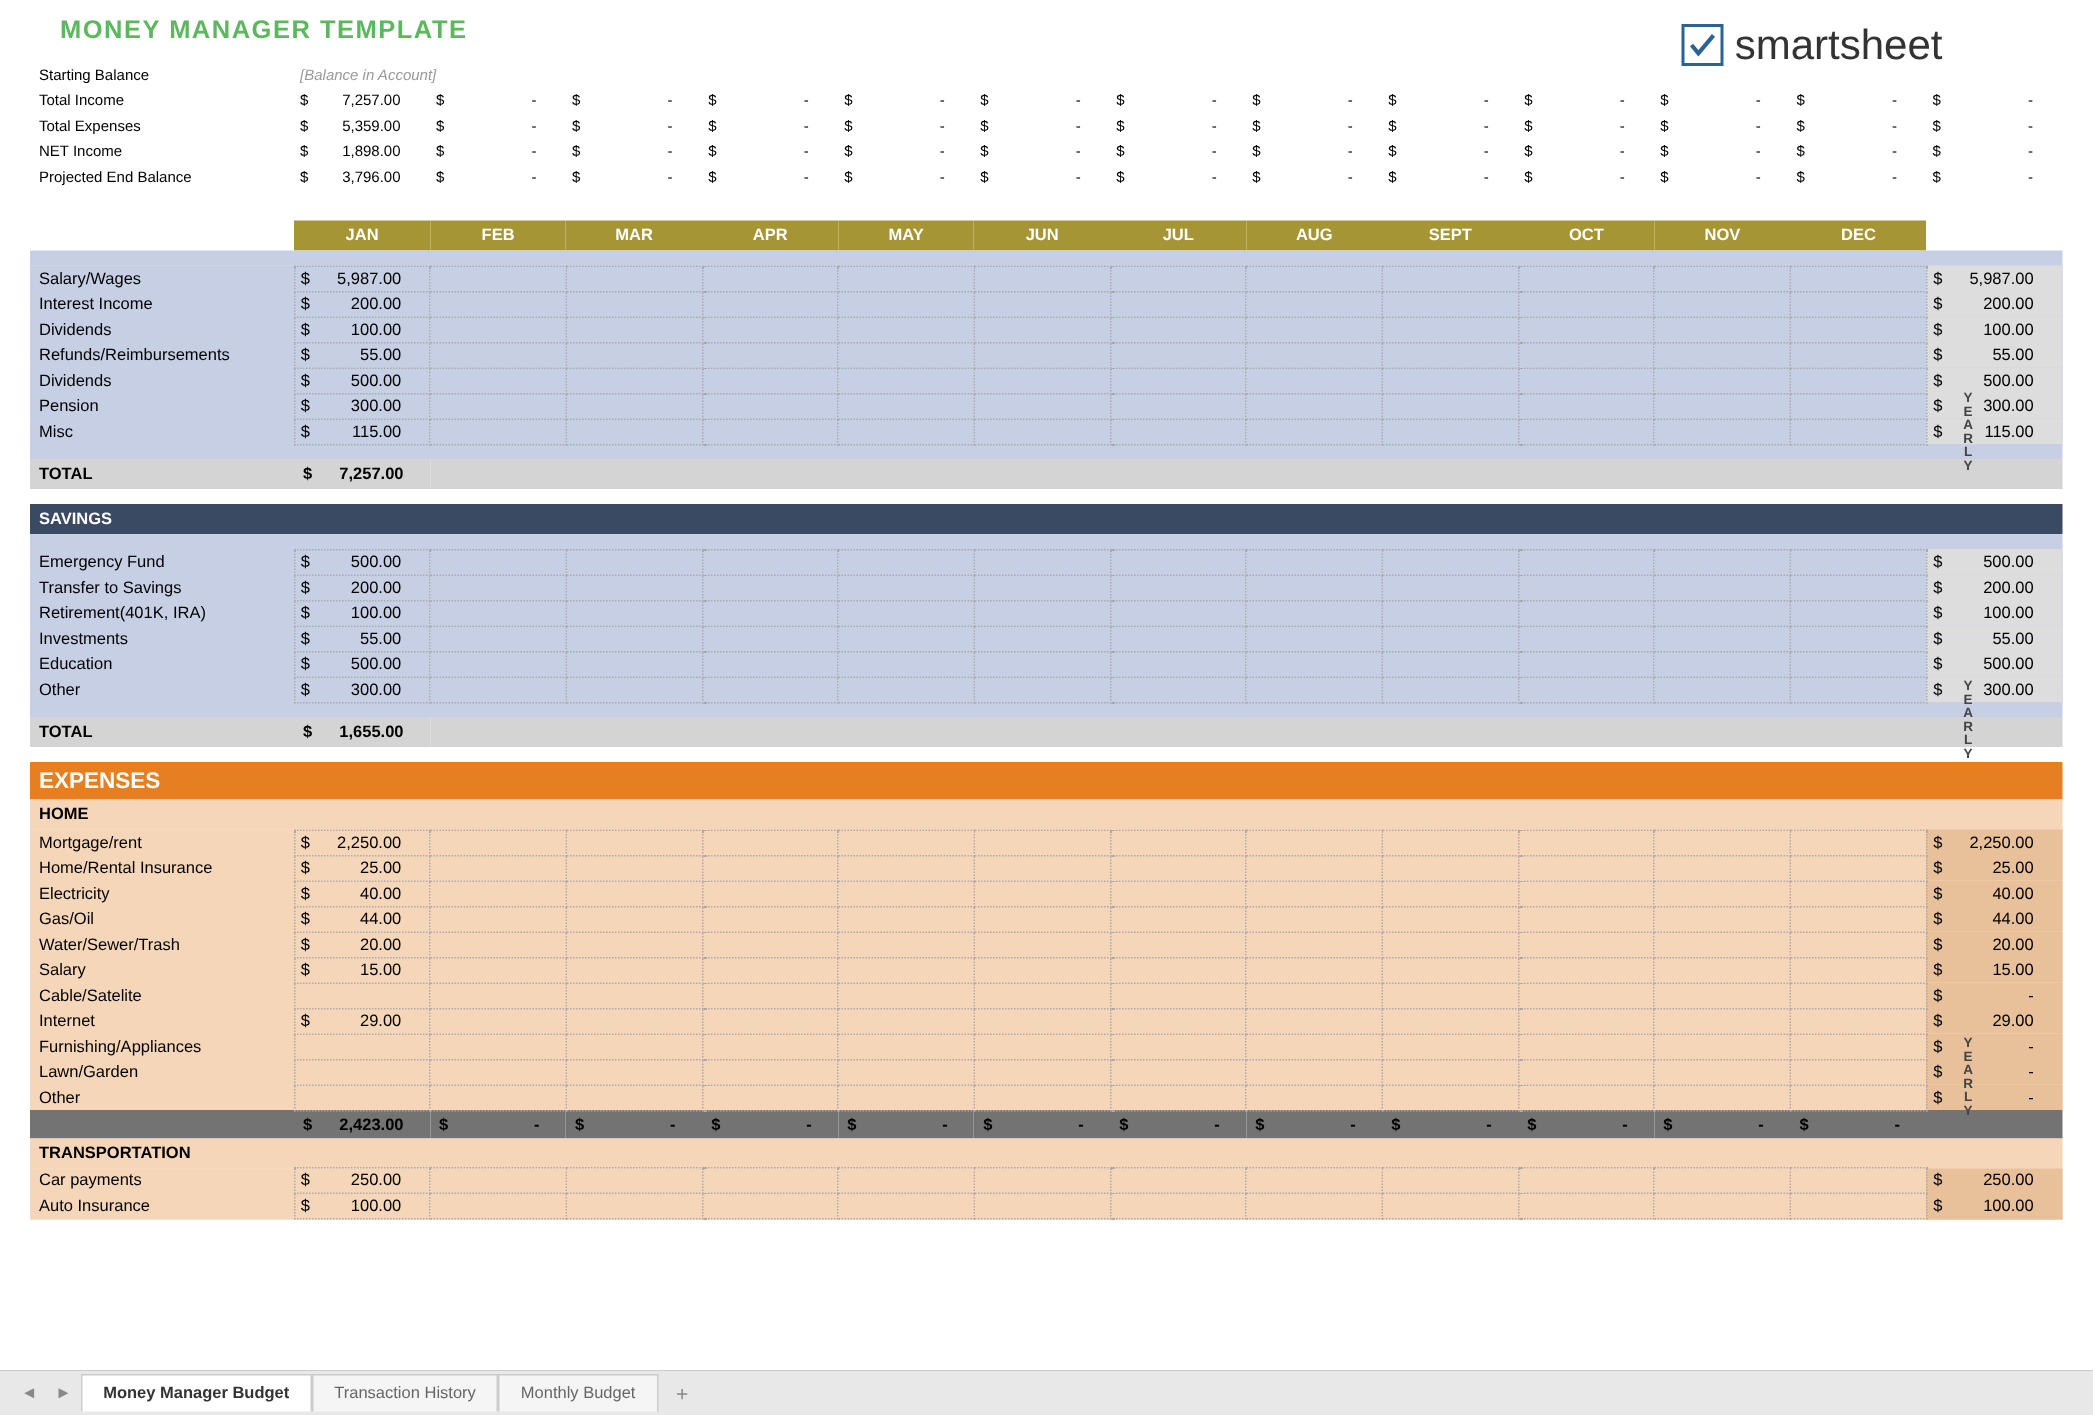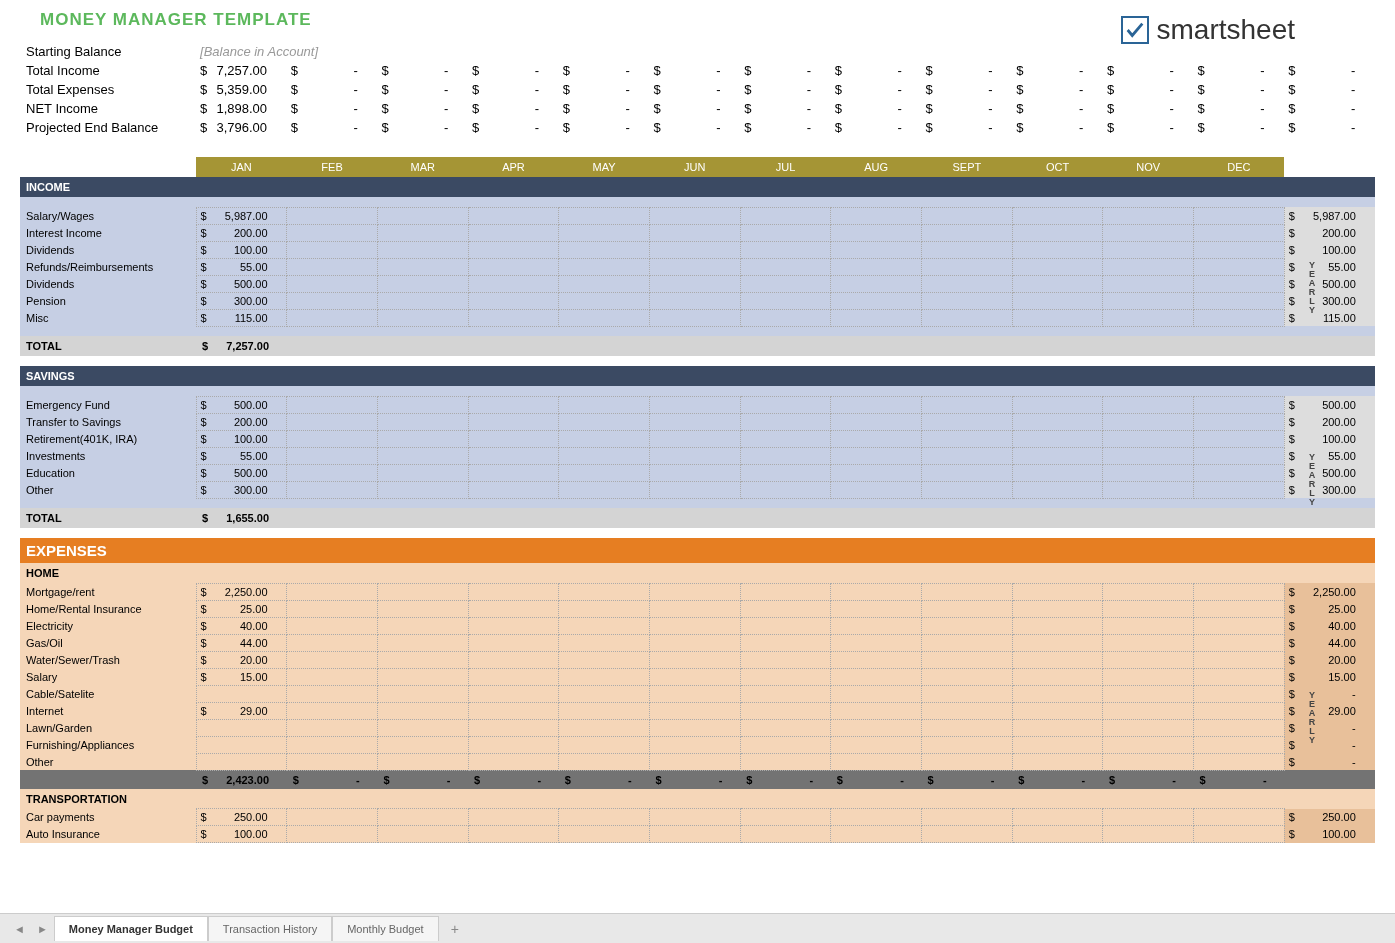--- a/index.html
+++ b/index.html
@@ -10,23 +10,23 @@
 .logo-check { width: 28px; height: 28px; border: 2px solid #2a6496; margin-right: 8px; display: flex; align-items: center; justify-content: center; }
 .logo-check svg { width: 22px; height: 22px; }
 table { border-collapse: collapse; width: 100%; }
 td, th { text-align: left; padding: 2px 4px; height: 17px; white-space: nowrap; }
 .label-col { width: 165px; padding-left: 6px; }
 .month-col { width: 85px; }
 .yearly-col { width: 85px; }
 .dollar { display: inline-block; width: 12px; text-align: left; }
 .num { display: inline-block; width: 55px; text-align: right; }
 .dash { display: inline-block; width: 55px; text-align: right; }
-.summary td { font-size: 13px; }
+.summary td { font-size: 10px; }
 .placeholder { color: #999; font-style: italic; }
-.month-header-row th { background: #a59535; color: #fff; font-weight: normal; text-align: center; padding: 4px; font-size: 11px; }
+.month-header-row th { background: #a59535; color: #fff; font-weight: bold; text-align: center; padding: 4px; font-size: 11px; }
 .month-header-row th.blank { background: #fff; }
 .section-header td { background: #3b4a63; color: #fff; font-weight: bold; padding: 4px 6px; font-size: 11px; }
 .section-header-expenses td { background: #e67e22; color: #fff; font-weight: bold; padding: 4px 6px; font-size: 15px; }
 .subsection td { font-weight: bold; padding: 4px 6px; }
 .income-section { background: #c6cfe4; }
 .expenses-section { background: #f5d6b8; }
 .total-row td { background: #d4d4d4; font-weight: bold; padding: 4px 6px; }
 .sub-total-row td { background: #737373; font-weight: bold; padding: 3px 6px; }
 .data-cell { border: 1px dotted #aaa; }
 .yearly-cell { background: #ddd; }
@@ -143,23 +143,20 @@
           <th class="month-col">JUN</th>
           <th class="month-col">JUL</th>
           <th class="month-col">AUG</th>
           <th class="month-col">SEPT</th>
           <th class="month-col">OCT</th>
           <th class="month-col">NOV</th>
           <th class="month-col">DEC</th>
           <th class="blank yearly-col"></th>
         </tr>
 
-    <tr class="section-header">
-          <td colspan="14">INCOME</td>
-        </tr>
     <tr class="income-section gap-row">
           <td colspan="14"></td>
         </tr>
     </tbody>
       <tbody id="income-rows" class="income-section">
         <tr class="income-section">
           <td class="label-col">Salary/Wages</td>
           <td class="month-col data-cell"><span class="dollar">$</span><span class="num">5,987.00</span></td>
           <td class="month-col data-cell"></td>
           <td class="month-col data-cell"></td>
@@ -535,37 +532,37 @@
           <td class="month-col data-cell"></td>
           <td class="month-col data-cell"></td>
           <td class="month-col data-cell"></td>
           <td class="month-col data-cell"></td>
           <td class="month-col data-cell"></td>
           <td class="month-col data-cell"></td>
           <td class="month-col data-cell"></td>
           <td class="yearly-col expenses-yearly"><span class="dollar">$</span><span class="num">29.00</span></td>
         </tr>
         <tr class="expenses-section">
+          <td class="label-col">Furnishing/Appliances</td>
+          <td class="month-col data-cell"></td>
+          <td class="month-col data-cell"></td>
+          <td class="month-col data-cell"></td>
+          <td class="month-col data-cell"></td>
+          <td class="month-col data-cell"></td>
+          <td class="month-col data-cell"></td>
+          <td class="month-col data-cell"></td>
+          <td class="month-col data-cell"></td>
+          <td class="month-col data-cell"></td>
+          <td class="month-col data-cell"></td>
+          <td class="month-col data-cell"></td>
+          <td class="month-col data-cell"></td>
+          <td class="yearly-col expenses-yearly"><span class="dollar">$</span><span class="dash">-</span></td>
+        </tr>
+        <tr class="expenses-section">
           <td class="label-col">Lawn/Garden</td>
-          <td class="month-col data-cell"></td>
-          <td class="month-col data-cell"></td>
-          <td class="month-col data-cell"></td>
-          <td class="month-col data-cell"></td>
-          <td class="month-col data-cell"></td>
-          <td class="month-col data-cell"></td>
-          <td class="month-col data-cell"></td>
-          <td class="month-col data-cell"></td>
-          <td class="month-col data-cell"></td>
-          <td class="month-col data-cell"></td>
-          <td class="month-col data-cell"></td>
-          <td class="month-col data-cell"></td>
-          <td class="yearly-col expenses-yearly"><span class="dollar">$</span><span class="dash">-</span></td>
-        </tr>
-        <tr class="expenses-section">
-          <td class="label-col">Furnishing/Appliances</td>
           <td class="month-col data-cell"></td>
           <td class="month-col data-cell"></td>
           <td class="month-col data-cell"></td>
           <td class="month-col data-cell"></td>
           <td class="month-col data-cell"></td>
           <td class="month-col data-cell"></td>
           <td class="month-col data-cell"></td>
           <td class="month-col data-cell"></td>
           <td class="month-col data-cell"></td>
           <td class="month-col data-cell"></td>

